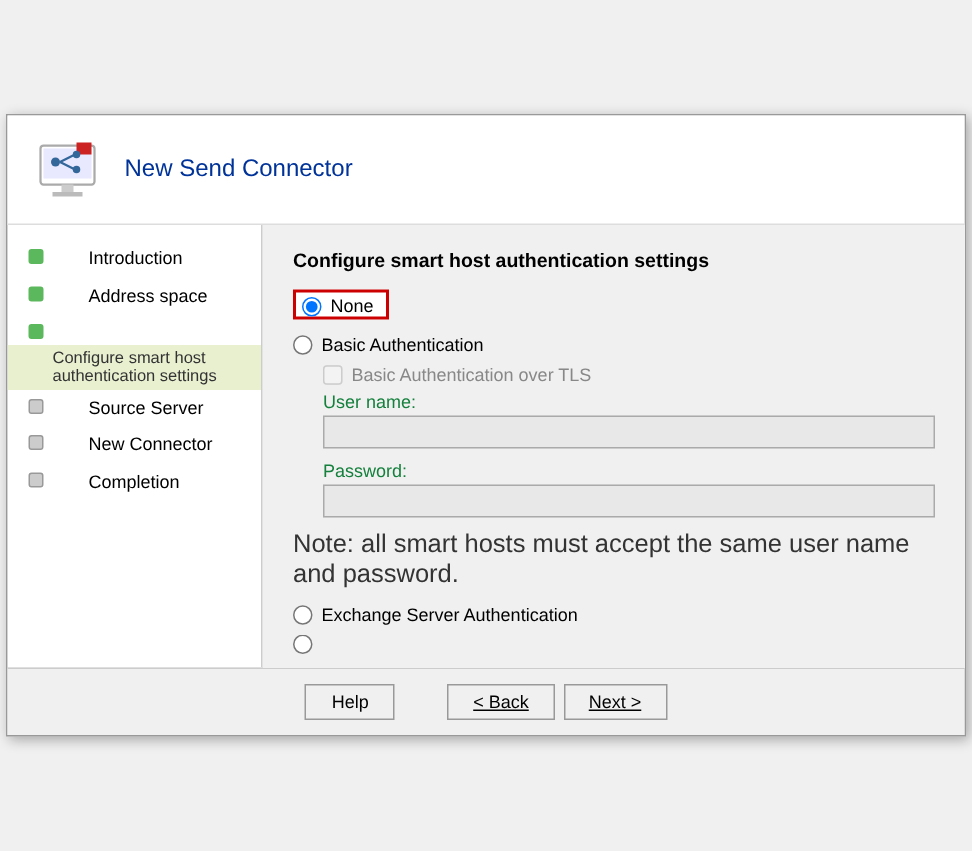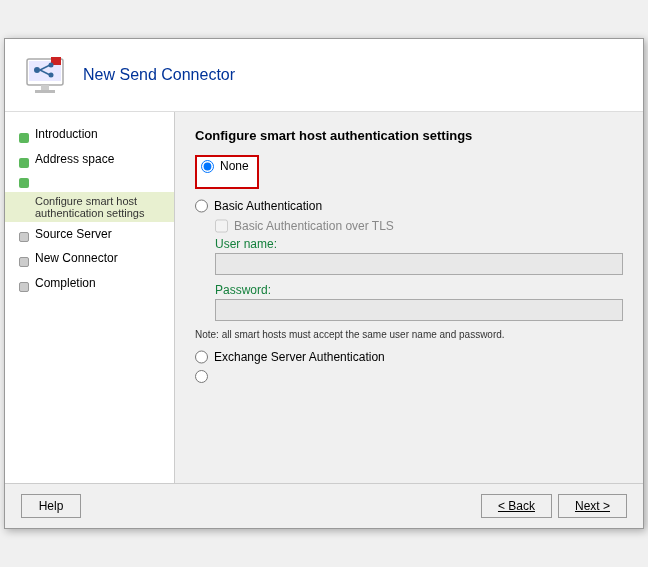--- a/index.html
+++ b/index.html
@@ -9,21 +9,21 @@
       background: #f0f0f0;
       display: flex;
       justify-content: center;
       align-items: center;
       width: 648px;
       height: 567px;
       overflow: hidden;
     }
     .dialog {
       width: 640px;
-      height: 491px;
+      height: 415px;
       background: #f0f0f0;
       border: 1px solid #999;
       display: flex;
       flex-direction: column;
       box-shadow: 2px 2px 8px rgba(0,0,0,0.3);
     }
     .dialog-header {
       background: white;
       padding: 12px 16px;
       display: flex;
@@ -51,23 +51,24 @@
     .sidebar {
       width: 170px;
       background: white;
       border-right: 1px solid #ccc;
       padding: 10px 0;
       flex-shrink: 0;
     }
     .sidebar-item {
       padding: 4px 0 4px 14px;
       display: flex;
-      align-items: flex-end;
+      align-items: flex-start;
       cursor: pointer;
       line-height: 1.4;
+      gap: 24px;
     }
     .sidebar-dot {
       width: 10px;
       height: 10px;
       border-radius: 2px;
       margin-right: 6px;
       margin-top: 2px;
       flex-shrink: 0;
     }
     .dot-green { background: #5cb85c; }
@@ -104,21 +105,21 @@
       cursor: pointer;
     }
     .option-row label {
       cursor: pointer;
       font-size: 12px;
     }
     .none-option-wrapper {
       border: 2px solid #cc0000;
       display: inline-flex;
       align-items: center;
-      padding: 2px 8px 14px 4px;
+      padding: 2px 8px 0 4px;
       margin-bottom: 4px;
       background: white;
     }
     .none-option-wrapper input[type="radio"] {
       margin-right: 6px;
       cursor: pointer;
     }
     .none-option-wrapper label {
       font-size: 12px;
       cursor: pointer;
@@ -147,31 +148,31 @@
     .field-input {
       width: 100%;
       height: 22px;
       border: 1px solid #aaa;
       background: #e8e8e8;
       padding: 2px 4px;
       font-size: 12px;
       color: #555;
     }
     .note-text {
-      font-size: 10px;
+      font-size: 17px;
       color: #333;
       margin: 8px 0 10px 0;
       margin-left: 0;
     }
     .dialog-footer {
       background: #f0f0f0;
       border-top: 1px solid #ccc;
       padding: 10px 16px;
       display: flex;
-      justify-content: space-between;
+      justify-content: center;
       align-items: center;
       gap: 35px;
     }
     .footer-right {
       display: flex;
       gap: 6px;
       text-decoration: underline;
     }
     .btn {
       padding: 4px 16px;

